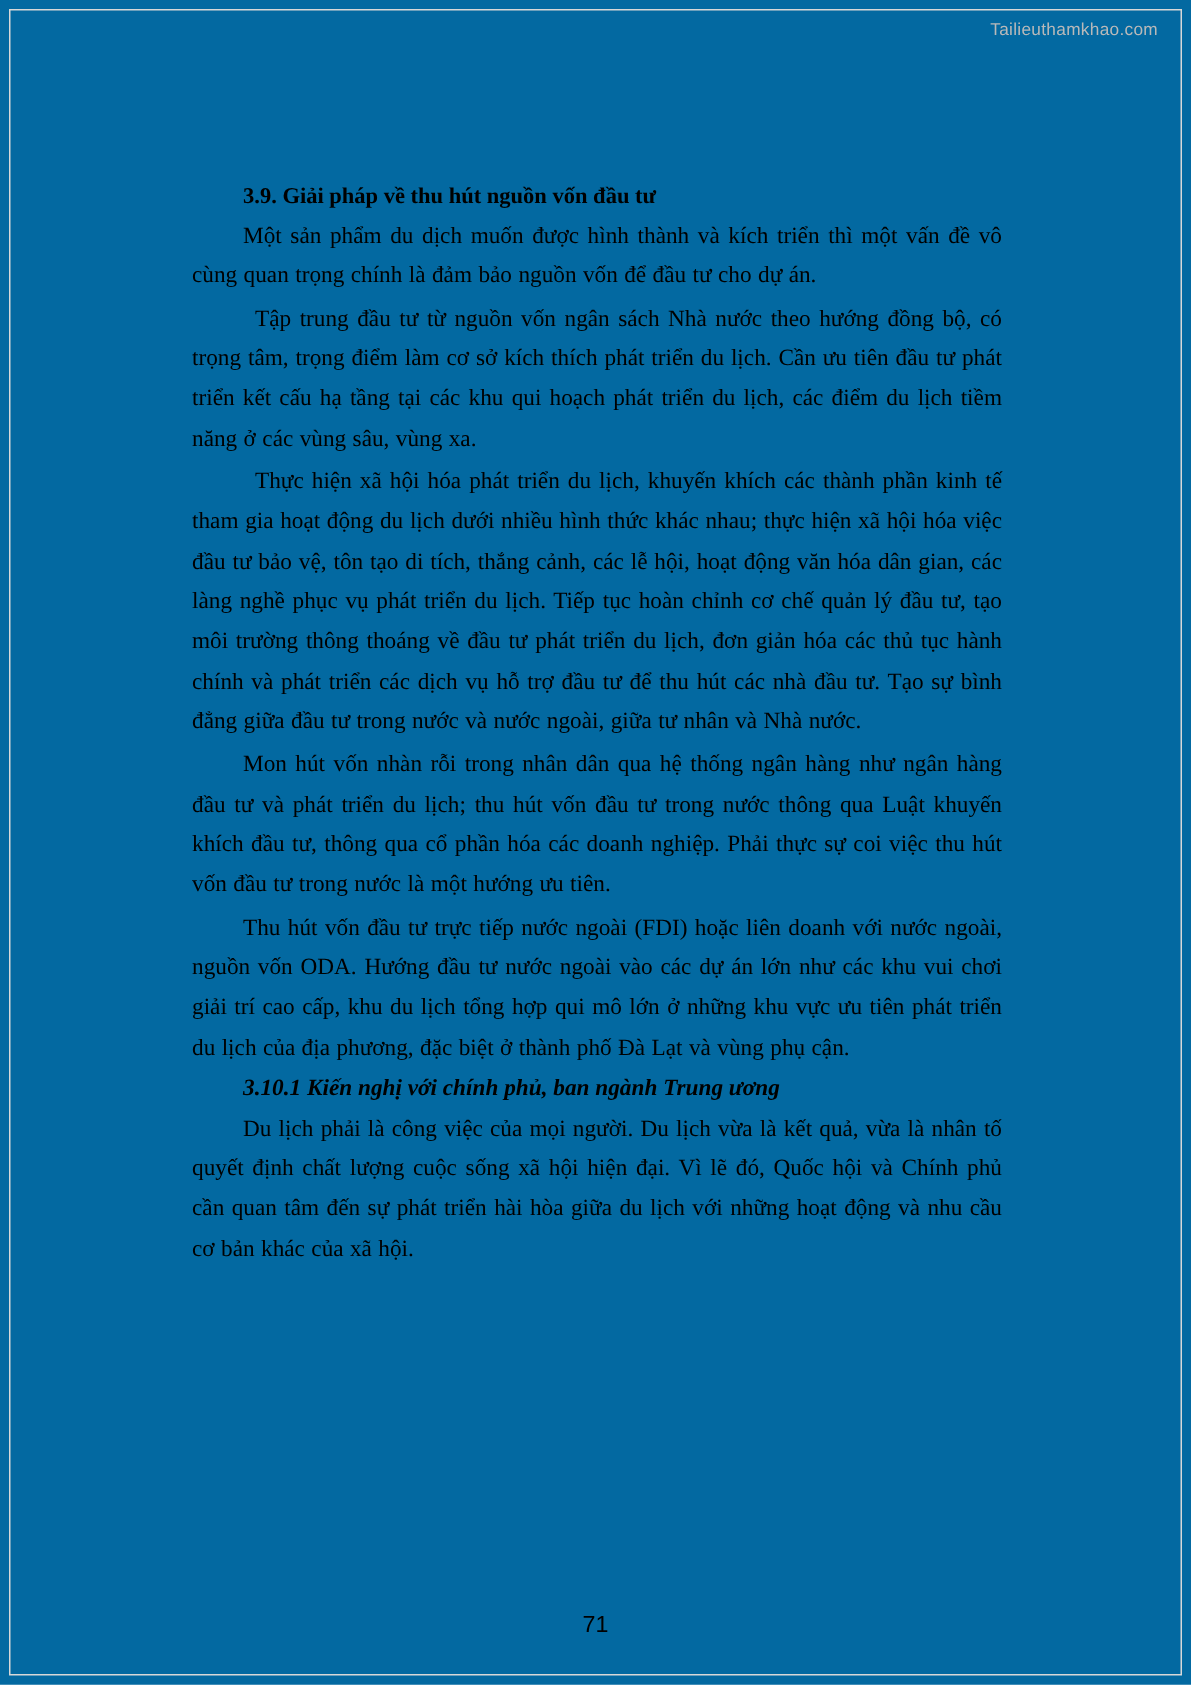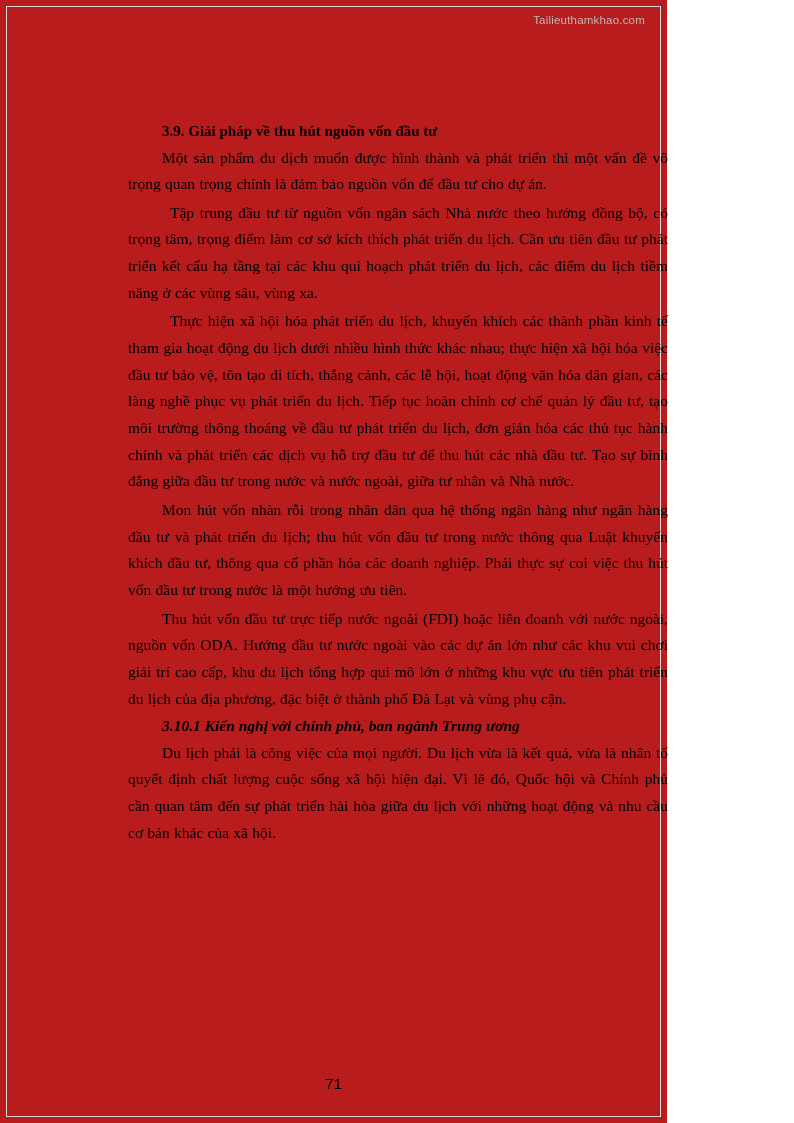--- a/index.html
+++ b/index.html
@@ -10,24 +10,24 @@
     width: 794px;
     height: 1123px;
     background: #ffffff;
     font-family: "Liberation Serif", serif;
     color: #000000;
     position: relative;
     overflow: hidden;
   }
   .page {
     position: relative;
-    width: 667px;
+    width: 794px;
     height: 1123px;
     box-sizing: border-box;
-    background: #b91c1c;
+    background: #0369a1;
   }
   .page-border {
     position: absolute;
     left: 6px;
     top: 6px;
     right: 6px;
     bottom: 6px;
     border: 1px solid #d8d8d8;
     pointer-events: none;
   }
@@ -95,21 +95,21 @@
 <div class="page">
 
   <div class="page-border"></div>
 
   <div class="watermark">Tailieuthamkhao.com</div>
 
   <div class="content">
 
     <h2 class="heading">3.9. Giải pháp về thu hút nguồn vốn đầu tư</h2>
 
-    <p class="body">Một sản phẩm du dịch muốn được hình thành và phát triển thì một vấn đề vô trọng quan trọng chính là đảm bảo nguồn vốn để đầu tư cho dự án.</p>
+    <p class="body">Một sản phẩm du dịch muốn được hình thành và kích triển thì một vấn đề vô cùng quan trọng chính là đảm bảo nguồn vốn để đầu tư cho dự án.</p>
 
     <p class="body indent-wide">Tập trung đầu tư từ nguồn vốn ngân sách Nhà nước theo hướng đồng bộ, có trọng tâm, trọng điểm làm cơ sở kích thích phát triển du lịch. Cần ưu tiên đầu tư phát triển kết cấu hạ tầng tại các khu qui hoạch phát triển du lịch, các điểm du lịch tiềm năng ở các vùng sâu, vùng xa.</p>
 
     <p class="body indent-wide">Thực hiện xã hội hóa phát triển du lịch, khuyến khích các thành phần kinh tế tham gia hoạt động du lịch dưới nhiều hình thức khác nhau; thực hiện xã hội hóa việc đầu tư bảo vệ, tôn tạo di tích, thắng cảnh, các lễ hội, hoạt động văn hóa dân gian, các làng nghề phục vụ phát triển du lịch. Tiếp tục hoàn chỉnh cơ chế quản lý đầu tư, tạo môi trường thông thoáng về đầu tư phát triển du lịch, đơn giản hóa các thủ tục hành chính và phát triển các dịch vụ hỗ trợ đầu tư để thu hút các nhà đầu tư. Tạo sự bình đẳng giữa đầu tư trong nước và nước ngoài, giữa tư nhân và Nhà nước.</p>
 
     <p class="body">Mon hút vốn nhàn rỗi trong nhân dân qua hệ thống ngân hàng như ngân hàng đầu tư và phát triển du lịch; thu hút vốn đầu tư trong nước thông qua Luật khuyến khích đầu tư, thông qua cổ phần hóa các doanh nghiệp. Phải thực sự coi việc thu hút vốn đầu tư trong nước là một hướng ưu tiên.</p>
 
     <p class="body">Thu hút vốn đầu tư trực tiếp nước ngoài (FDI) hoặc liên doanh với nước ngoài, nguồn vốn ODA. Hướng đầu tư nước ngoài vào các dự án lớn như các khu vui chơi giải trí cao cấp, khu du lịch tổng hợp qui mô lớn ở những khu vực ưu tiên phát triển du lịch của địa phương, đặc biệt ở thành phố Đà Lạt và vùng phụ cận.</p>
 
 

